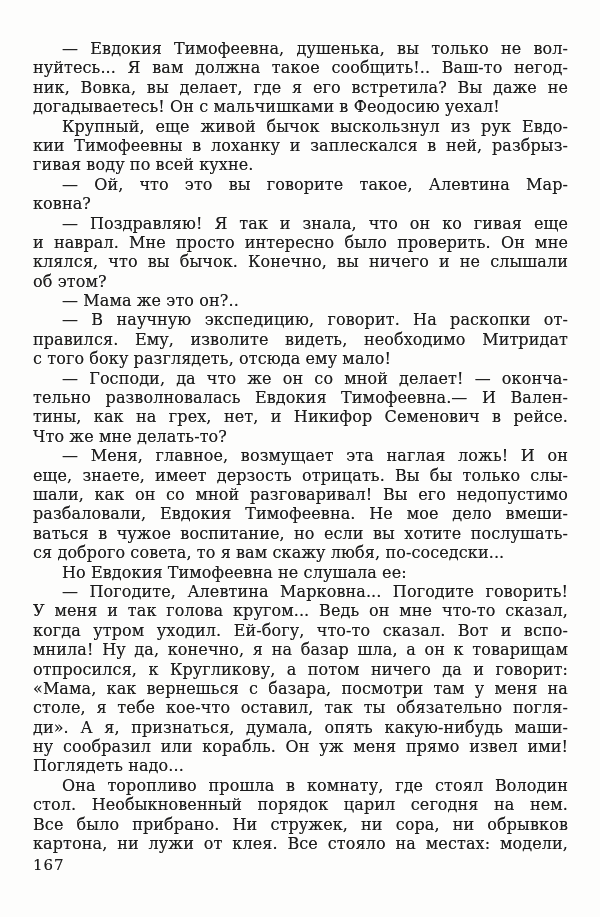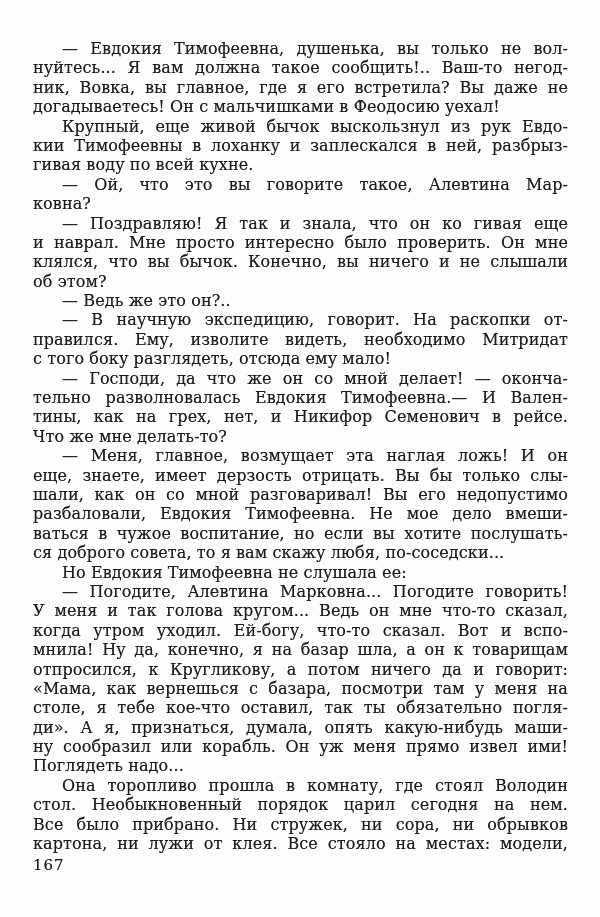--- a/index.html
+++ b/index.html
@@ -58,40 +58,40 @@
   }
 </style>
 </head>
 <body>
 
 <div class="page">
   <div class="text-block" id="text-block">
       <div class="paragraph">
         <div class="line first just">— Евдокия Тимофеевна, душенька, вы только не вол-</div>
         <div class="line just">нуйтесь... Я вам должна такое сообщить!.. Ваш-то негод-</div>
-        <div class="line just">ник, Вовка, вы главное, где я его встретила? Вы даже не</div>
+        <div class="line just">ник, Вовка, вы делает, где я его встретила? Вы даже не</div>
         <div class="line">догадываетесь! Он с мальчишками в Феодосию уехал!</div>
       </div>
       <div class="paragraph">
         <div class="line first just">Крупный, еще живой бычок выскользнул из рук Евдо-</div>
         <div class="line just">кии Тимофеевны в лоханку и заплескался в ней, разбрыз-</div>
         <div class="line">гивая воду по всей кухне.</div>
       </div>
       <div class="paragraph">
         <div class="line first just">— Ой, что это вы говорите такое, Алевтина Мар-</div>
         <div class="line">ковна?</div>
       </div>
       <div class="paragraph">
         <div class="line first just">— Поздравляю! Я так и знала, что он ко гивая еще</div>
         <div class="line just">и наврал. Мне просто интересно было проверить. Он мне</div>
         <div class="line just">клялся, что вы бычок. Конечно, вы ничего и не слышали</div>
         <div class="line">об этом?</div>
       </div>
       <div class="paragraph">
-        <div class="line first">— Ведь же это он?..</div>
+        <div class="line first">— Мама же это он?..</div>
       </div>
       <div class="paragraph">
         <div class="line first just">— В научную экспедицию, говорит. На раскопки от-</div>
         <div class="line just">правился. Ему, изволите видеть, необходимо Митридат</div>
         <div class="line">с того боку разглядеть, отсюда ему мало!</div>
       </div>
       <div class="paragraph">
         <div class="line first just">— Господи, да что же он со мной делает! — оконча-</div>
         <div class="line just">тельно разволновалась Евдокия Тимофеевна.— И Вален-</div>
         <div class="line just">тины, как на грех, нет, и Никифор Семенович в рейсе.</div>

